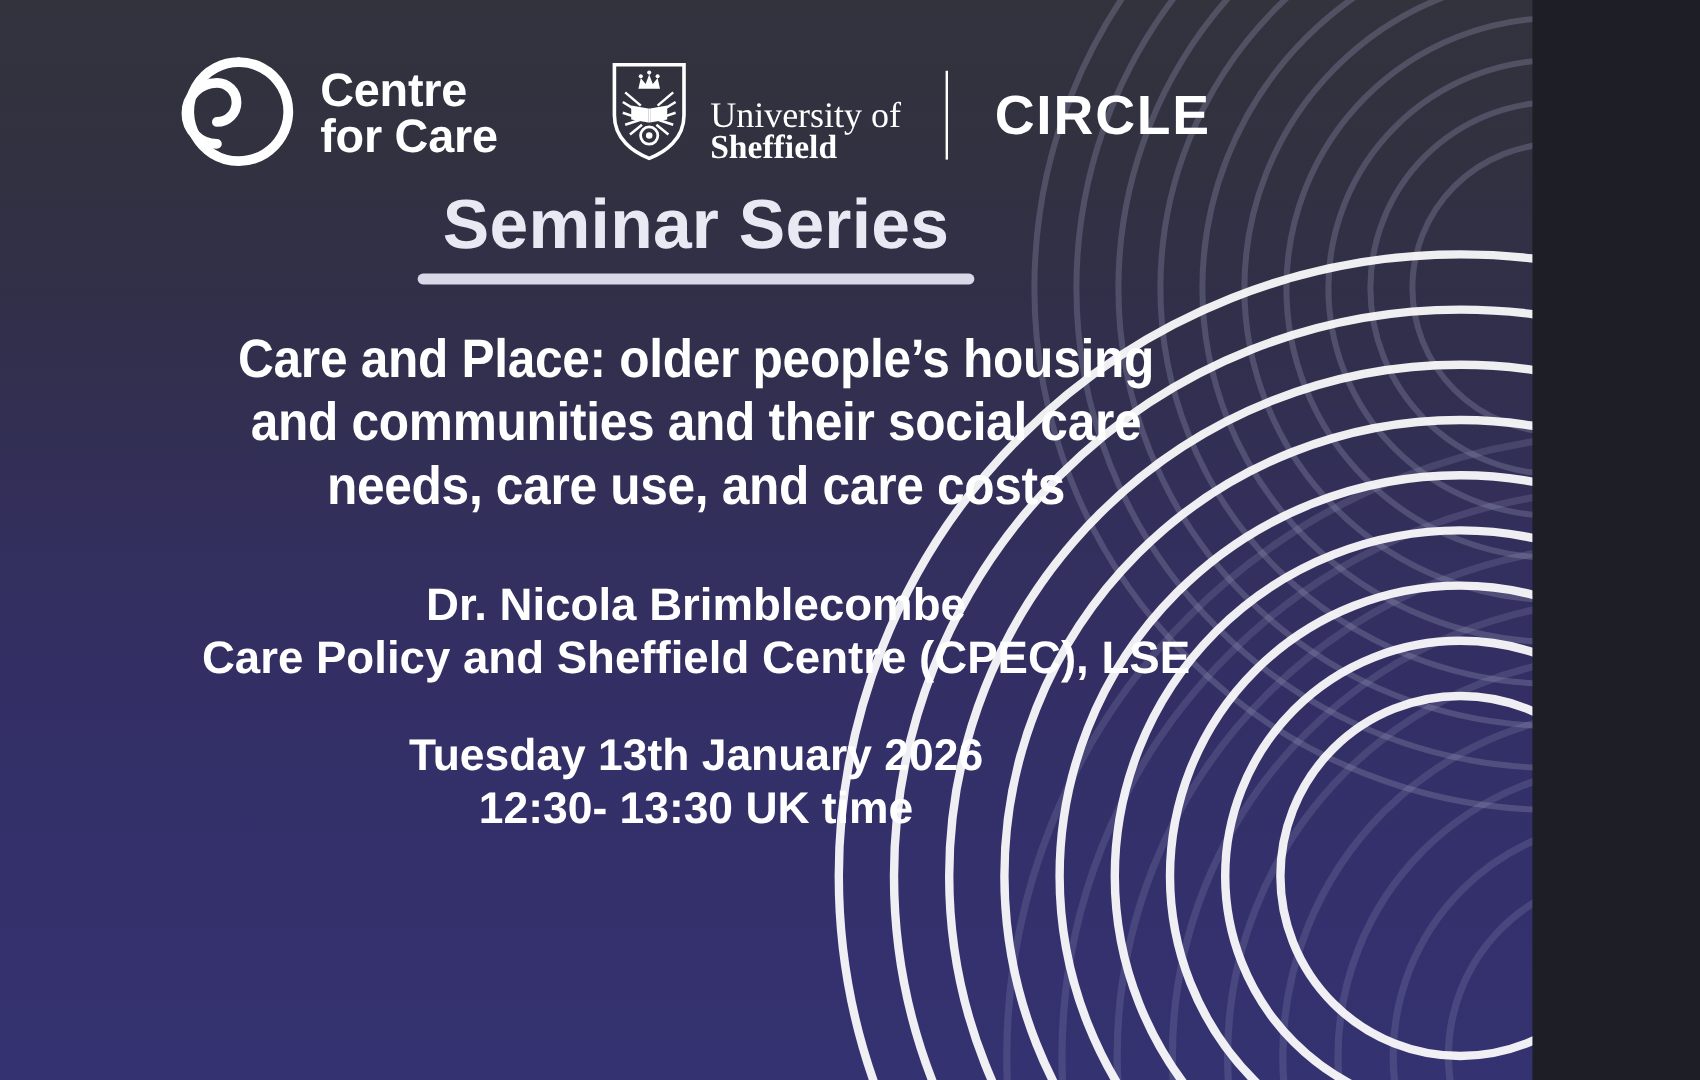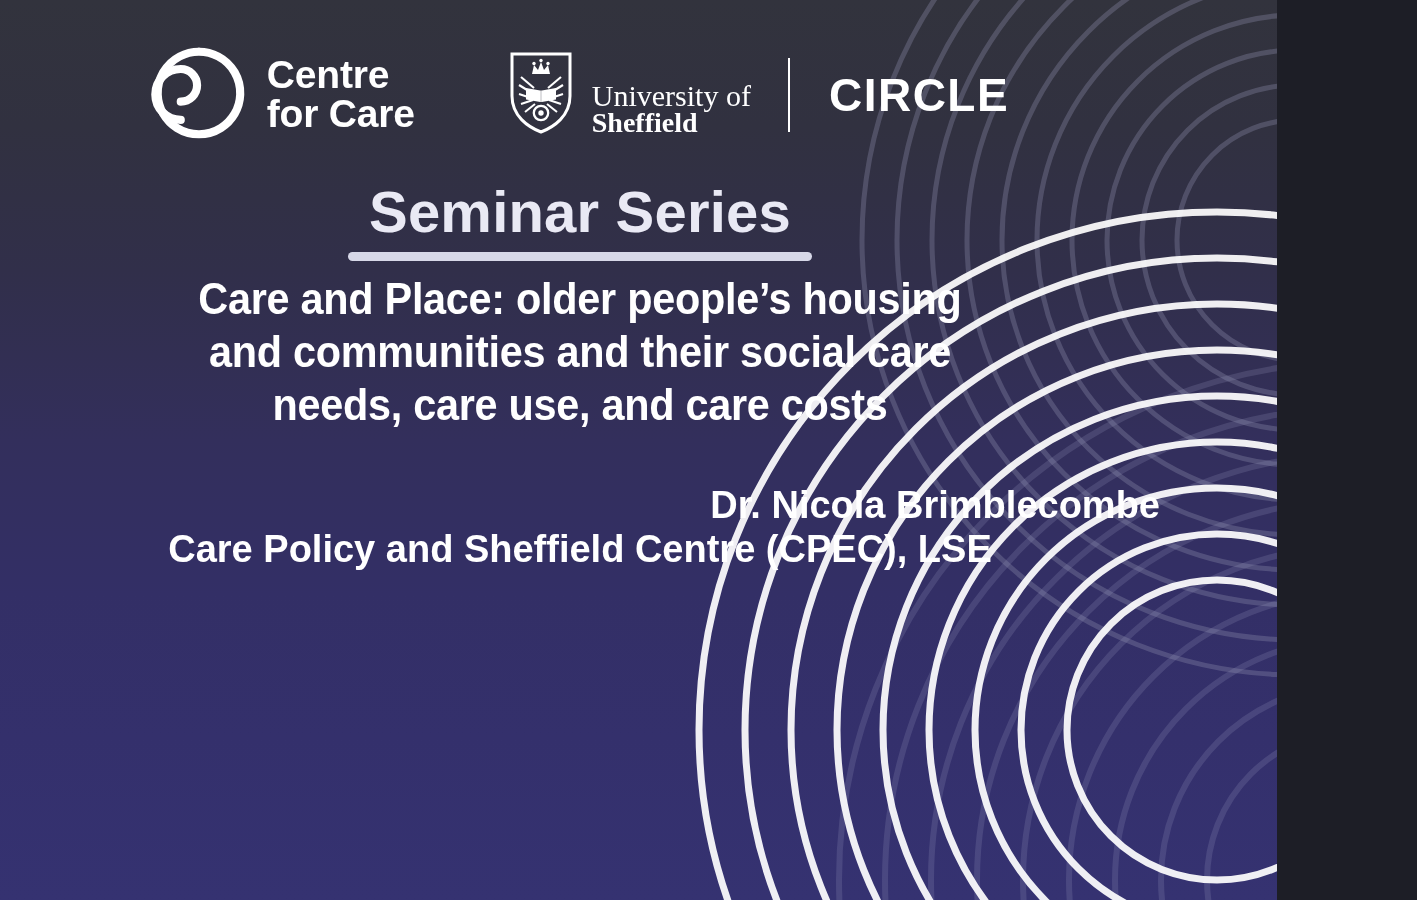--- a/index.html
+++ b/index.html
@@ -91,21 +91,20 @@
     left:0; top:158px;
     width:1160px;
     text-align:center;
   }
   #seminar-title {
     color:#e9e9f4;
     font-size:58px;
     font-weight:bold;
     letter-spacing:0.2px;
     line-height:1.05;
-    margin-top:24px;
   }
   #seminar-underline {
     width:464px; height:9px;
     margin:9px auto 0;
     border-radius:5px;
     background:#d7d8e8;
   }
 
   
   #talk-title {
@@ -125,21 +124,21 @@
 
   
   #speaker-block {
     position:absolute;
     left:0; top:483px;
     width:1160px;
     text-align:center;
     color:#ffffff;
     line-height:1.16;
   }
-  #speaker-name { font-size:38px; font-weight:bold; letter-spacing:0px;text-align:right; }
+  #speaker-name { font-size:38px; font-weight:bold; letter-spacing:0px; }
   #speaker-affil { font-size:38px; font-weight:bold; letter-spacing:0px; }
 
   
   #datetime-block {
     position:absolute;
     left:0; top:608px;
     width:1160px;
     text-align:center;
     color:#ffffff;
     line-height:1.2;
@@ -264,14 +263,18 @@
     <div id="seminar-underline"></div>
   </div>
 
   <div id="talk-title">Care and Place: older people’s housing and communities and their social care needs, care use, and care costs</div>
 
   <div id="speaker-block">
     <div id="speaker-name">Dr. Nicola Brimblecombe</div>
     <div id="speaker-affil">Care Policy and Sheffield Centre (CPEC), LSE</div>
   </div>
 
+  <div id="datetime-block">
+    <div id="event-date">Tuesday 13th January 2026</div>
+    <div id="event-time">12:30- 13:30 UK time</div>
+  </div>
 
 </div>
 
 </body></html>

